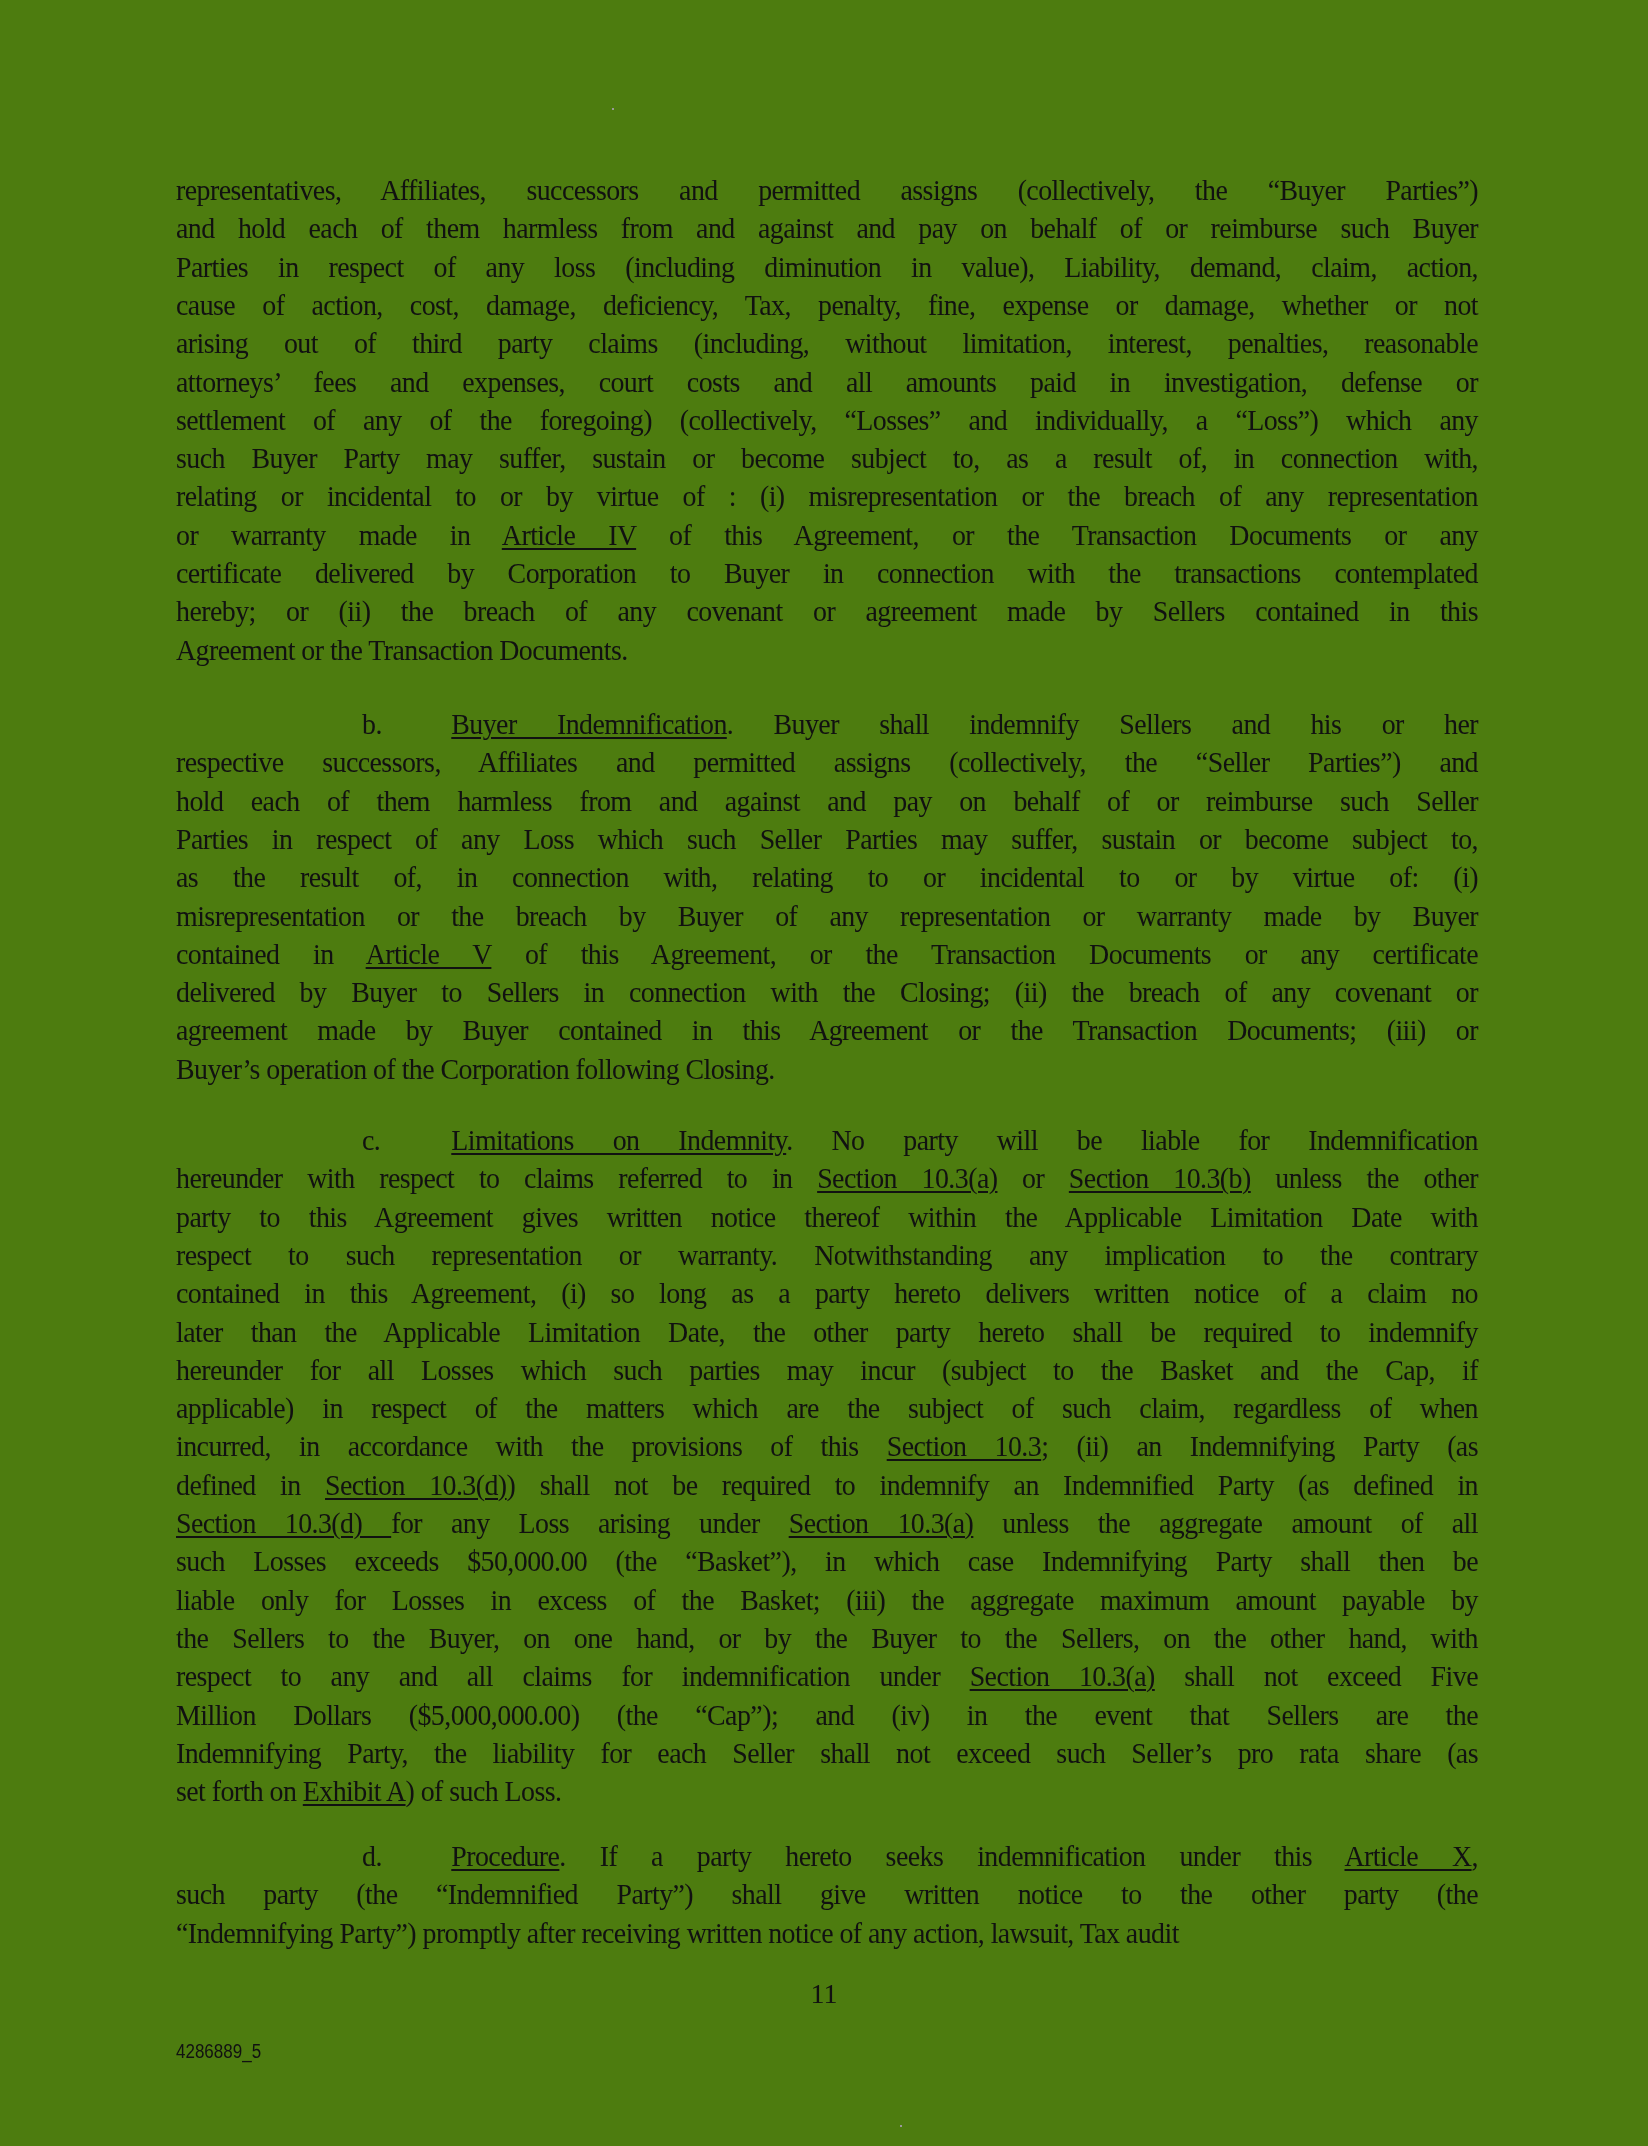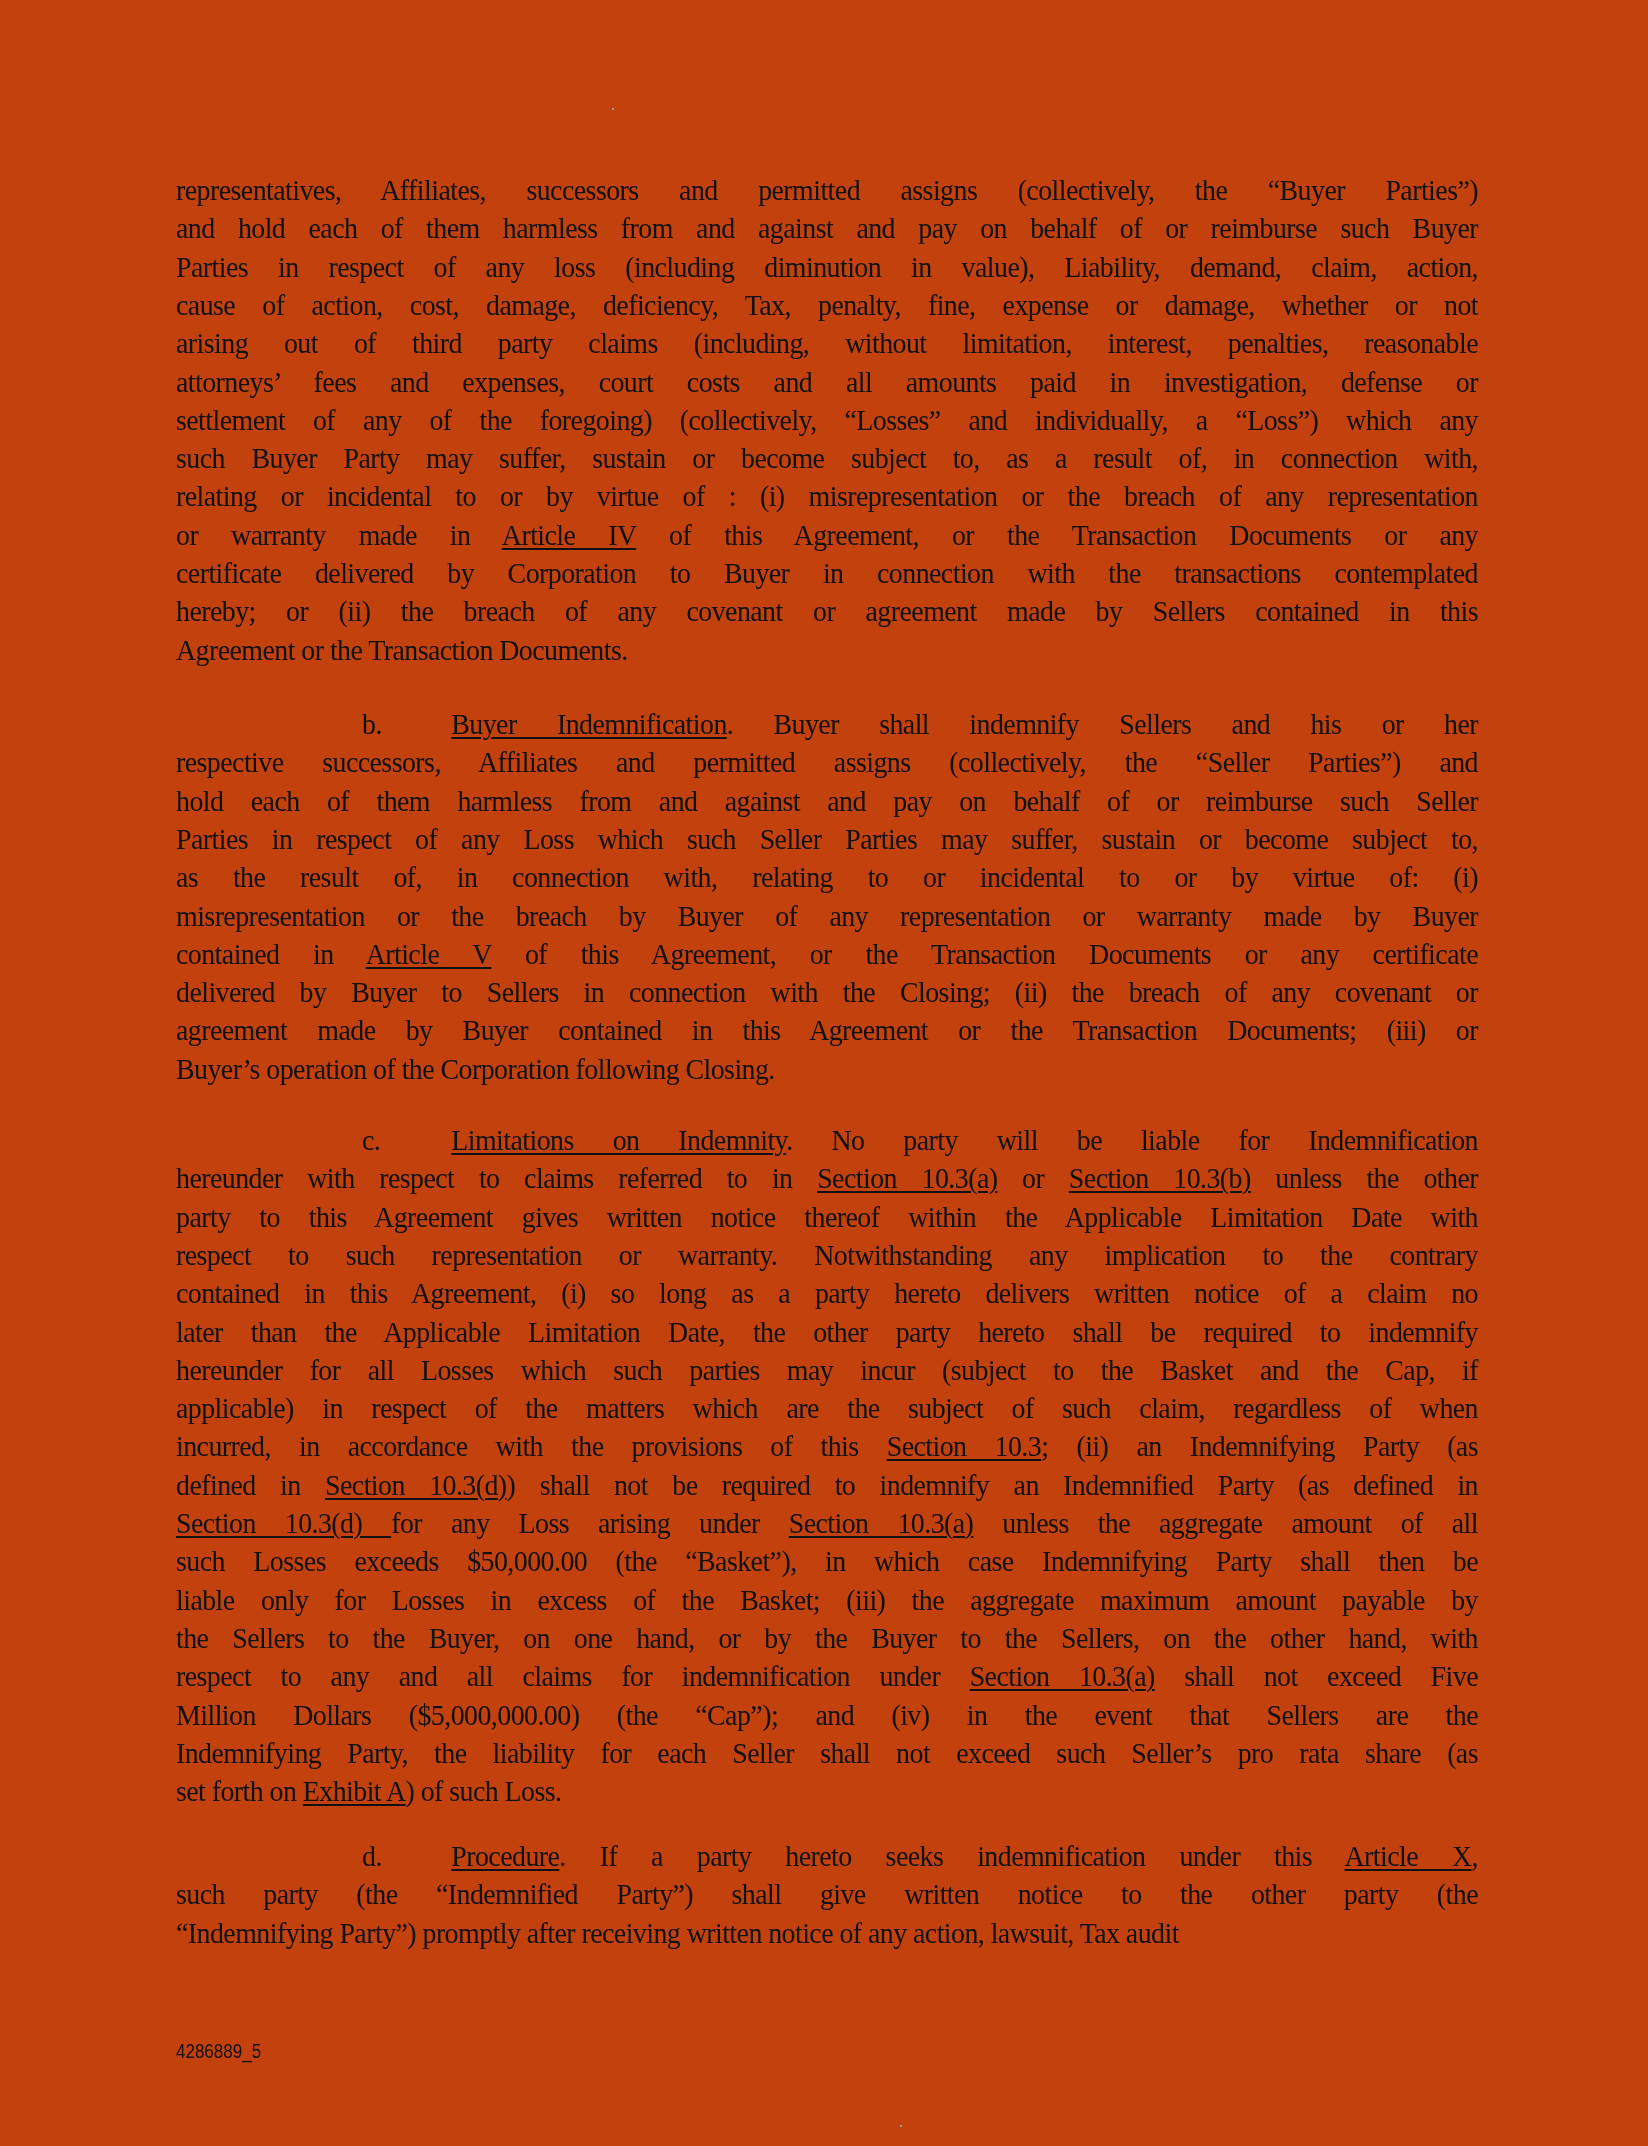--- a/index.html
+++ b/index.html
@@ -1,19 +1,19 @@
 <!DOCTYPE html>
 <html><head>
 <meta charset="utf-8">
 <style>
   html, body { margin: 0; padding: 0; background: #ffffff; }
   body { width: 1648px; height: 2146px; position: relative; overflow: hidden; }
   .page {
     position: absolute; left: 0; top: 0; width: 1648px; height: 2146px;
-    background: #c2410c; color: #111111;
+    background: #4d7c0f; color: #111111;
     font-family: "Liberation Serif", "DejaVu Serif", serif;
   }
   .line {
     position: absolute; left: 176px; width: 1302px;
     font-size: 30px; line-height: 36px; height: 36px;
     white-space: nowrap; overflow: visible;
     text-align: justify; text-align-last: justify;
     letter-spacing: -0.6px;
     transform: scaleX(0.93); transform-origin: left top;
     width: 1400px;
@@ -84,16 +84,17 @@
         <div class="line" style="top: 1696.5px;"><span>Million Dollars ($5,000,000.00) (the “Cap”); and (iv) in the event that Sellers are the</span></div>
         <div class="line" style="top: 1734.8px;"><span>Indemnifying Party, the liability for each Seller shall not exceed such Seller’s pro rata share (as</span></div>
         <div class="line last" style="top: 1773.1px;"><span>set forth on </span><span class="u">Exhibit A</span><span>) of such Loss.</span></div>
       </div>
       <div>
         <div class="line" style="top: 1838px;"><span class="indent"></span><span class="lbl">d.</span><span class="u">Procedure</span><span>.  </span><span>If a party hereto seeks indemnification under this </span><span class="u">Article X</span><span>,</span></div>
         <div class="line" style="top: 1876.3px;"><span>such party (the “Indemnified Party”) shall give written notice to the other party (the</span></div>
         <div class="line last" style="top: 1914.6px;"><span>“Indemnifying Party”) promptly after receiving written notice of any action, lawsuit, Tax audit</span></div>
       </div>
     </div>
+  <div class="pagenum">11</div>
   <div class="docid">4286889_5</div>
   <div class="speck" style="left:612px;top:108px"></div>
   <div class="speck" style="left:900px;top:2125px"></div>
 </div>
 
 </body></html>

